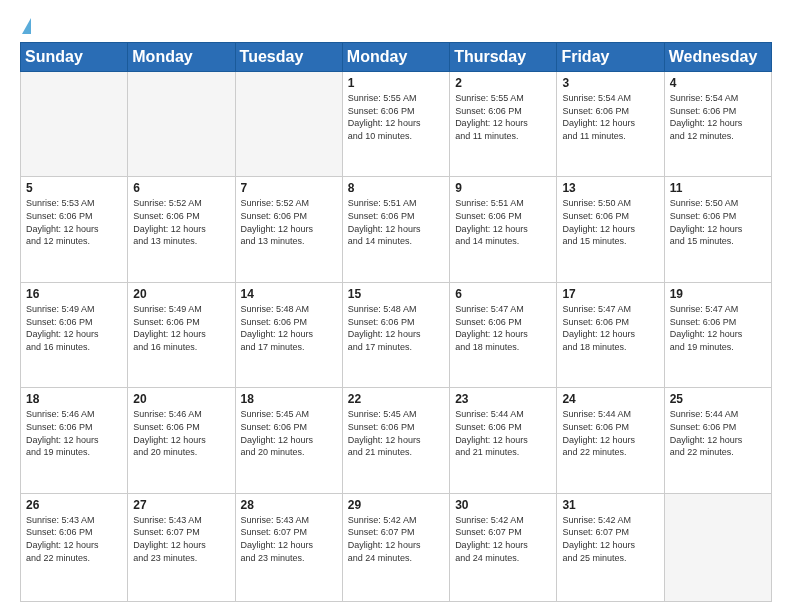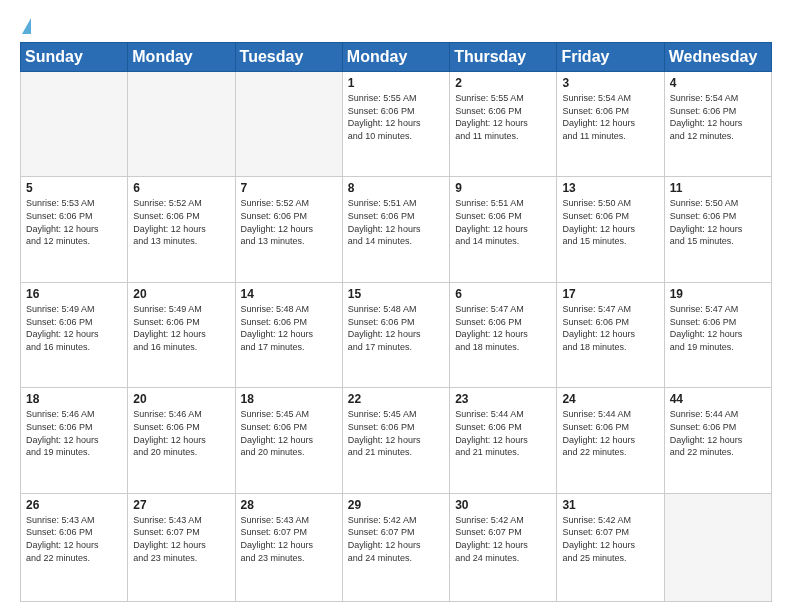--- a/index.html
+++ b/index.html
@@ -292,21 +292,21 @@
 and 21 minutes.</div>
           </td>
           <td>
             <span class="day-num">24</span>
             <div class="day-info" style="white-space: pre-line;">Sunrise: 5:44 AM
 Sunset: 6:06 PM
 Daylight: 12 hours
 and 22 minutes.</div>
           </td>
           <td>
-            <span class="day-num">44</span>
+            <span class="day-num">25</span>
             <div class="day-info" style="white-space: pre-line;">Sunrise: 5:44 AM
 Sunset: 6:06 PM
 Daylight: 12 hours
 and 22 minutes.</div>
           </td>
         </tr>
         <tr>
           <td>
             <span class="day-num">26</span>
             <div class="day-info" style="white-space: pre-line;">Sunrise: 5:43 AM

